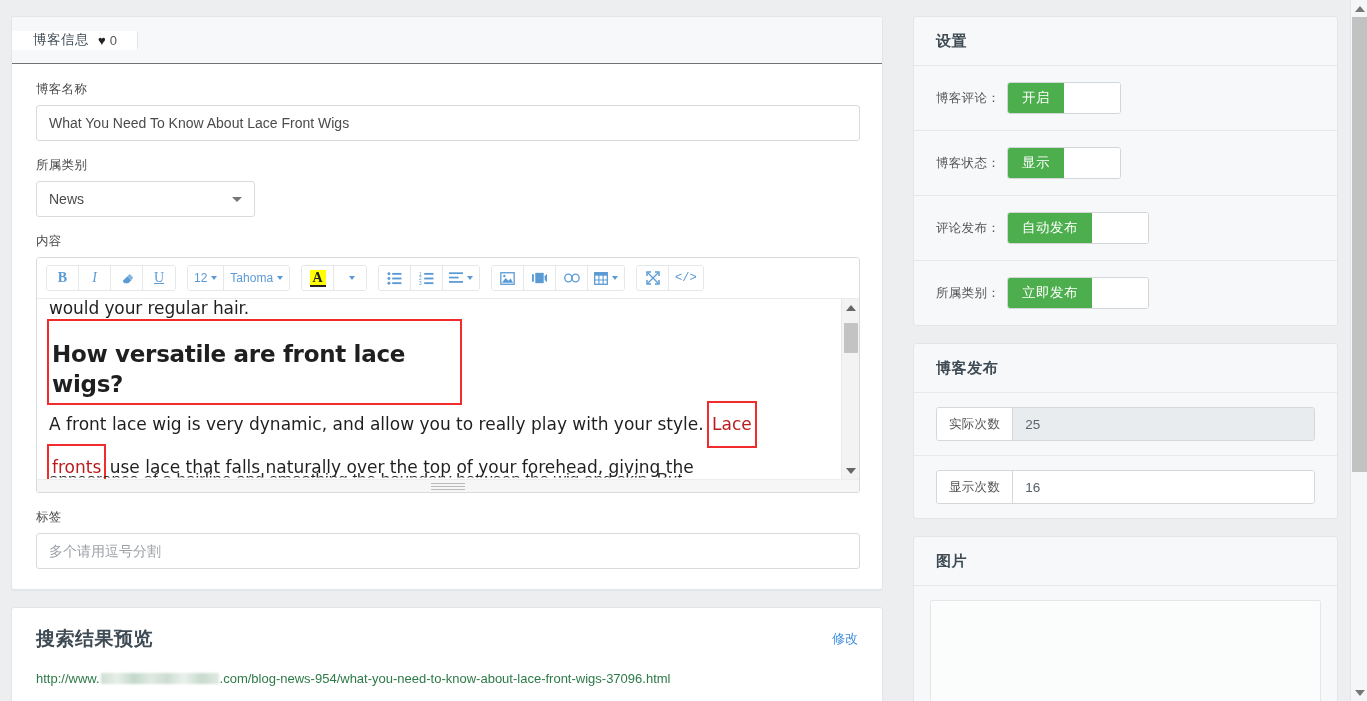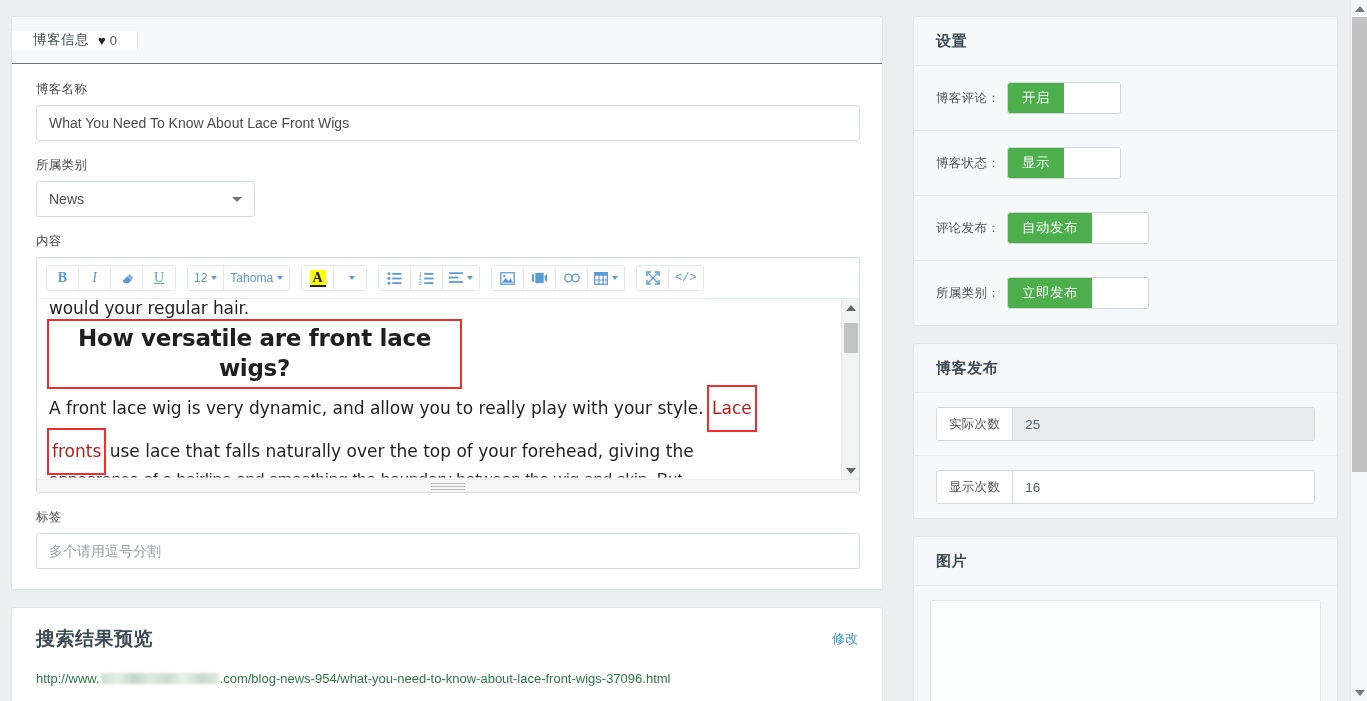--- a/index.html
+++ b/index.html
@@ -181,23 +181,22 @@
     letter-spacing:-.3px;
   }
   .redbox {
     outline: 2px solid #f22c2c;
     display: inline-block;
     padding: 2px 3px;
   }
   .redbox-block {
     outline: 2px solid #f22c2c;
     display: block;
-    padding: 2px 3px 4px 3px;
+    padding: 18px 3px 4px 3px;
     width: 411px;
-    text-align: center;
   }
   .pinklink { color:#b91c1c; }
   .ed-para { font-size:17px; line-height:39px; }
   .ed-fade {
     font-size:17px; line-height:26px;
     color:#2a2a2a;
     position:absolute;
     top:168px; left:12px;
     white-space:nowrap;
     clip-path: inset(0 0 60% 0);

